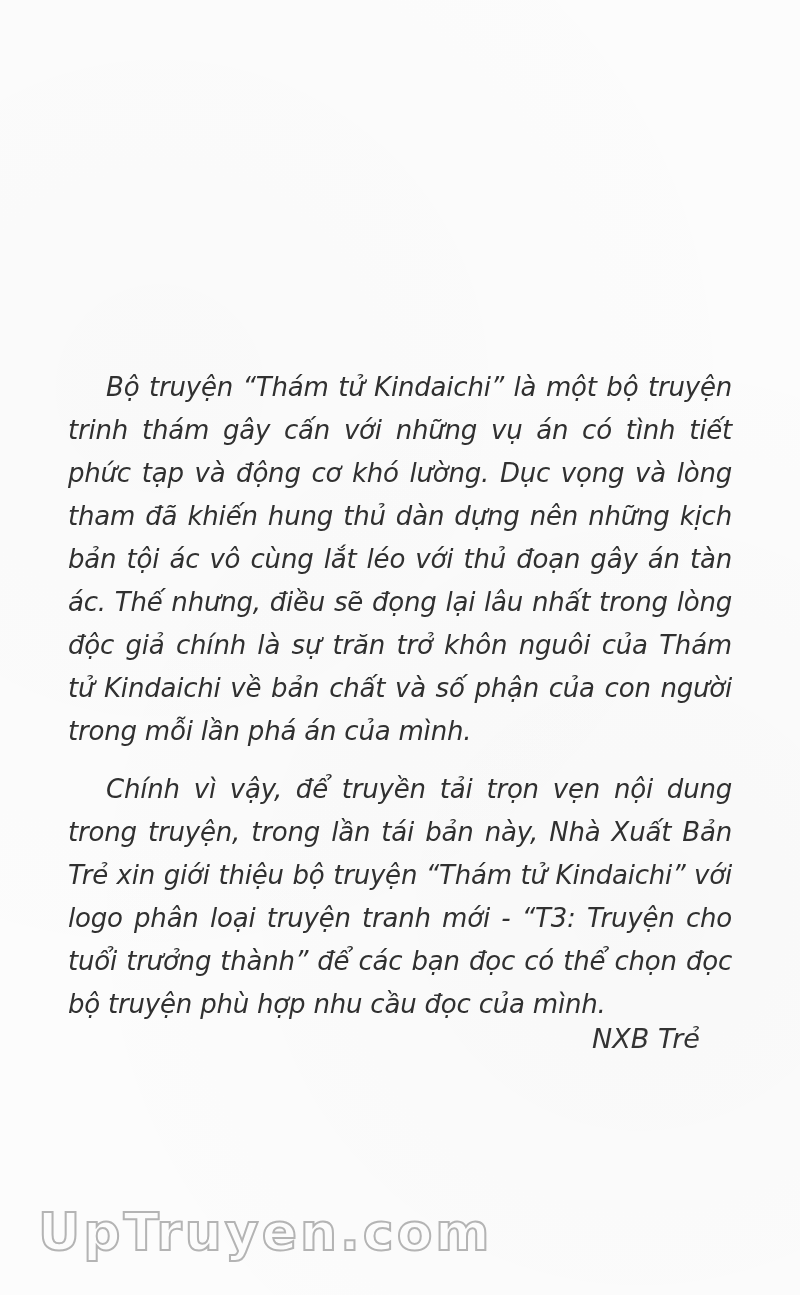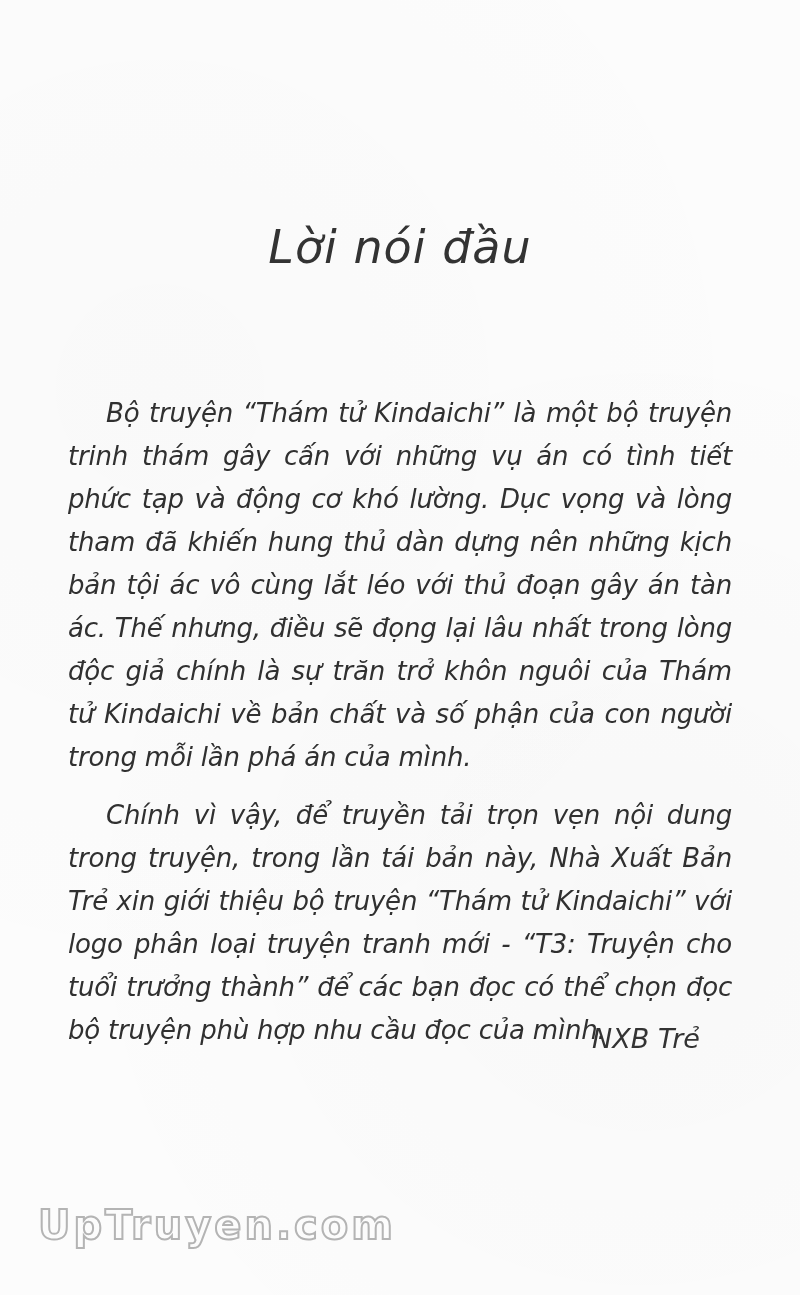--- a/index.html
+++ b/index.html
@@ -28,21 +28,21 @@
     margin: 0;
     text-align: center;
     font-size: 46px;
     font-weight: 400;
     font-style: italic;
     letter-spacing: 1px;
     color: #333333;
   }
   .content {
     position: absolute;
-    top: 392px;
+    top: 366px;
     left: 68px;
     width: 664px;
   }
   .para {
     margin: 0;
     font-size: 26px;
     line-height: 43px;
     font-style: italic;
     text-align: justify;
     text-indent: 38px;
@@ -58,36 +58,35 @@
     top: 1023px;
     right: 100px;
     font-size: 27px;
     font-style: italic;
     color: #333333;
   }
   .watermark {
     position: absolute;
     left: 38px;
     top: 1202px;
-    font-size: 40px;
+    font-size: 52px;
     font-weight: bold;
     letter-spacing: 3px;
     color: #fcfcfc;
     -webkit-text-stroke: 2px #b4b4b4;
     text-stroke: 2px #b4b4b4;
     font-family: "DejaVu Sans", sans-serif;
     user-select: none;
   }
 </style>
 </head>
 <body>
 
 <div class="page">
 
-  <h1 class="title">Lời nói đầu</h1>
 
   <div class="content">
     <p class="para">Bộ truyện “Thám tử Kindaichi” là một bộ truyện trinh thám gây cấn với những vụ án có tình tiết phức tạp và động cơ khó lường. Dục vọng và lòng tham đã khiến hung thủ dàn dựng nên những kịch bản tội ác vô cùng lắt léo với thủ đoạn gây án tàn ác. Thế nhưng, điều sẽ đọng lại lâu nhất trong lòng độc giả chính là sự trăn trở khôn nguôi của Thám tử Kindaichi về bản chất và số phận của con người trong mỗi lần phá án của mình.</p>
     <p class="para">Chính vì vậy, để truyền tải trọn vẹn nội dung trong truyện, trong lần tái bản này, Nhà Xuất Bản Trẻ xin giới thiệu bộ truyện “Thám tử Kindaichi” với logo phân loại truyện tranh mới - “T3: Truyện cho tuổi trưởng thành” để các bạn đọc có thể chọn đọc bộ truyện phù hợp nhu cầu đọc của mình.</p>
   </div>
 
   <div class="signature">NXB Trẻ</div>
 
   <div class="watermark">UpTruyen.com</div>
 

